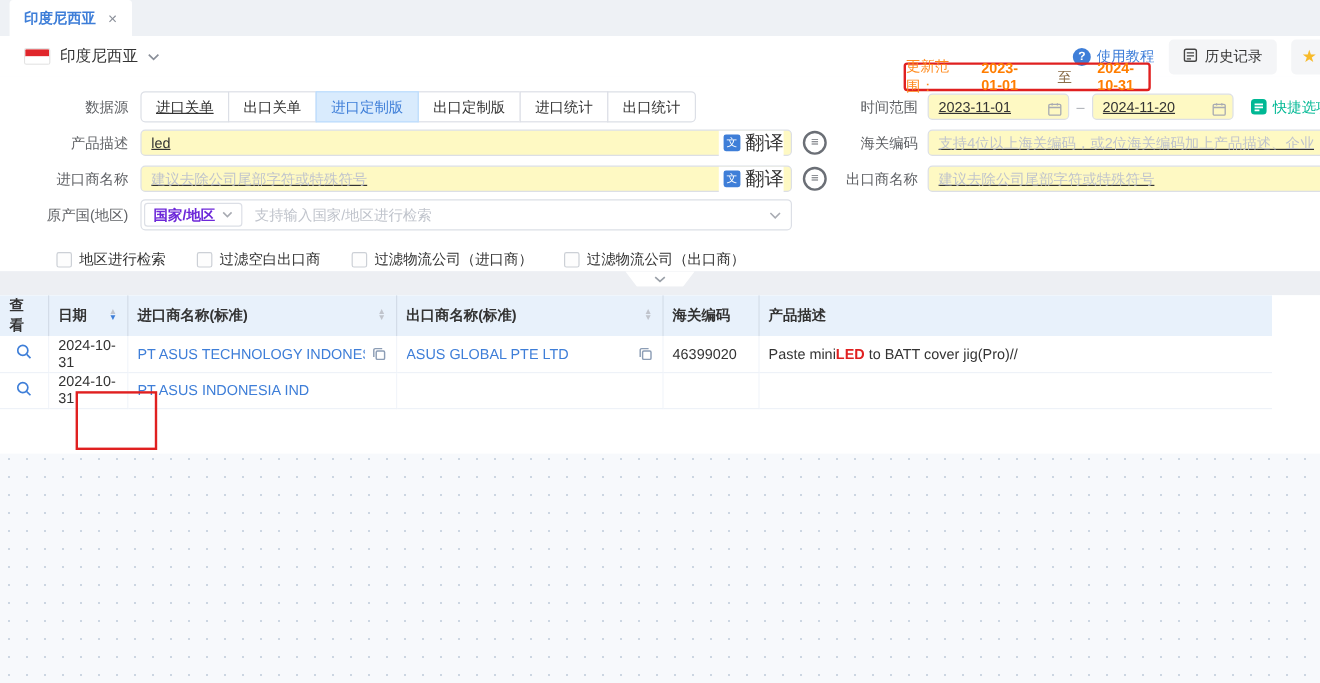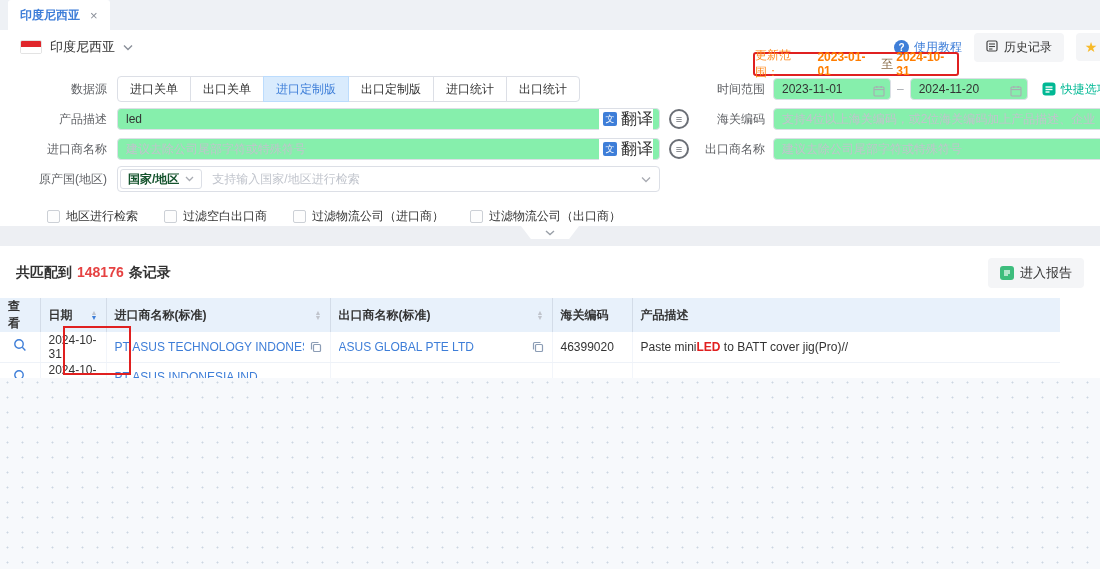--- a/index.html
+++ b/index.html
@@ -31,51 +31,51 @@
 .flag .w{display:block;height:50%;background:#fff;}
 .top-actions{margin-left:auto;display:flex;align-items:center;gap:12px;}
 .tutorial{display:flex;align-items:center;gap:5px;color:var(--accent-blue);font-size:12px;cursor:pointer;}
 .q-circle{width:15px;height:15px;border-radius:50%;background:var(--accent-blue);color:#fff;font-size:10px;
   font-weight:bold;display:inline-flex;align-items:center;justify-content:center;}
 .btn-soft{display:inline-flex;align-items:center;gap:6px;background:#f4f5f7;border:none;border-radius:4px;
   padding:6px 12px;font-size:12px;color:#333;cursor:pointer;font-family:inherit;}
 .star-btn{width:30px;justify-content:center;margin-right:-14px;color:#f7ba2a;font-size:14px;padding:6px 6px;}
 
 .update-box{position:absolute;left:753px;top:52px;width:206px;height:24px;border:2px solid var(--highlight-red);
-  border-radius:3px;display:flex;align-items:center;justify-content:space-between;gap:3px;font-size:12px;z-index:30;background:transparent;}
+  border-radius:3px;display:flex;align-items:center;justify-content:space-between;gap:21px;font-size:12px;z-index:30;background:transparent;}
 .update-box .lbl{color:var(--range-orange);}
 .update-box b{color:var(--date-orange);}
 .update-box .zhi{color:#8a6d4a;}
 
 .filter-panel{background:#fff;height:162px;padding-top:10px;display:flex;padding-left:27px;}
 .fcol-left{width:668px;flex:none;}
 .fcol-right{flex:1;min-width:0;}
 .frow{display:flex;align-items:center;height:30px;}
 .flabel{width:90px;flex:none;text-align:right;padding-right:10px;font-size:12px;color:var(--label-gray);}
 .flabel-r{width:78px;flex:none;text-align:right;padding-right:8px;font-size:12px;color:var(--label-gray);}
 .seg{display:flex;}
 .seg .sbtn{height:26px;padding:0 12px;font-size:12px;background:#fff;border:1px solid var(--border-gray);
   margin-left:-1px;color:#333;cursor:pointer;font-family:inherit;}
-.seg .sbtn:first-child{border-radius:4px 0 0 4px;margin-left:0;}
+.seg .sbtn:first-child{border-radius:4px 0 0 4px;margin-left:0;text-decoration:underline;}
 .seg .sbtn:last-child{border-radius:0 4px 4px 0;}
 .seg .sbtn.active{background:#d9ebfd;color:var(--accent-blue);border-color:#bcdcfd;position:relative;z-index:1;}
 .input-wrap{position:relative;flex:1;display:flex;align-items:center;}
 .inp{width:100%;height:22px;border:1px solid var(--border-gray);border-radius:4px;font-size:12px;
-  padding:0 8px;color:#333;font-family:inherit;outline:none;background:#86efac;}
+  padding:0 8px;color:#333;font-family:inherit;outline:none;background:#fef9c3;text-decoration:underline;}
 .inp::placeholder{color:var(--placeholder);}
 .affix{position:absolute;right:7px;display:flex;align-items:center;gap:4px;background:#fff;padding-left:4px;cursor:pointer;}
 .tr-ico{width:14px;height:14px;background:var(--accent-blue);color:#fff;border-radius:2px;font-size:9px;
   display:inline-flex;align-items:center;justify-content:center;}
 .tr-txt{font-size:16px;color:#333;}
 .circle-ico{width:20px;height:20px;border:2px solid #6b6f76;border-radius:50%;margin:0 6px 0 9px;flex:none;
   display:inline-flex;align-items:center;justify-content:center;color:#6b6f76;font-size:11px;line-height:1;cursor:pointer;}
 .combo{flex:1;height:26px;border:1px solid var(--border-gray);border-radius:4px;display:flex;align-items:center;
   position:relative;margin-right:35px;background:#fff;}
 .combo-select{margin:2px;height:20px;border:1px solid var(--border-gray);border-radius:3px;padding:0 7px;
-  display:flex;align-items:center;gap:6px;font-size:12px;font-weight:bold;color:#14532d;cursor:pointer;white-space:nowrap;}
+  display:flex;align-items:center;gap:6px;font-size:12px;font-weight:bold;color:#6d28d9;cursor:pointer;white-space:nowrap;}
 .combo-ph{font-size:12px;color:var(--placeholder);margin-left:8px;flex:1;}
 .combo-chev{margin-right:8px;}
 .cb-row{display:flex;align-items:center;gap:26px;padding-left:20px;margin-top:14px;}
 .cb{display:flex;align-items:center;gap:6px;font-size:12px;color:#333;cursor:pointer;}
 .cb .box{width:13px;height:13px;border:1px solid #ccd0d6;border-radius:2px;background:#fdfdfd;flex:none;}
 .date-wrap{position:relative;width:118px;flex:none;}
 .date-wrap .inp{padding-right:24px;}
 .date-wrap svg{position:absolute;right:6px;top:7px;}
 .dash{margin:0 6px;color:#a8abb2;font-size:12px;}
 .quick{display:flex;align-items:center;gap:5px;color:var(--teal);font-size:12px;margin-left:14px;cursor:pointer;white-space:nowrap;}
@@ -279,35 +279,20 @@
 
 <div class="band">
   <div class="collapse-handle">
     <svg width="10" height="6" viewBox="0 0 10 6">
         <polyline points="1,1 5,4.5 9,1" fill="none" stroke="#9aa0a8" stroke-width="1.4"></polyline>
       </svg>
   </div>
 </div>
 
 <div class="results">
-  <div class="res-head">
-    <div class="match">
-      <span>共匹配到</span><span class="count">148176</span><span>条记录</span>
-    </div>
-    <button class="btn-soft report-btn">
-      <span class="g-ico">
-        <svg width="8" height="8" viewBox="0 0 8 8">
-            <line x1="1" y1="2" x2="7" y2="2" stroke="#fff" stroke-width="1.2"></line>
-            <line x1="1" y1="4" x2="7" y2="4" stroke="#fff" stroke-width="1.2"></line>
-            <line x1="1" y1="6" x2="5" y2="6" stroke="#fff" stroke-width="1.2"></line>
-          </svg>
-      </span>
-      <span>进入报告</span>
-    </button>
-  </div>
   <table>
     <colgroup>
         <col style="width:40px">
         <col style="width:66px">
         <col style="width:224px">
         <col style="width:222px">
         <col style="width:80px">
         <col>
       </colgroup>
     <thead>

